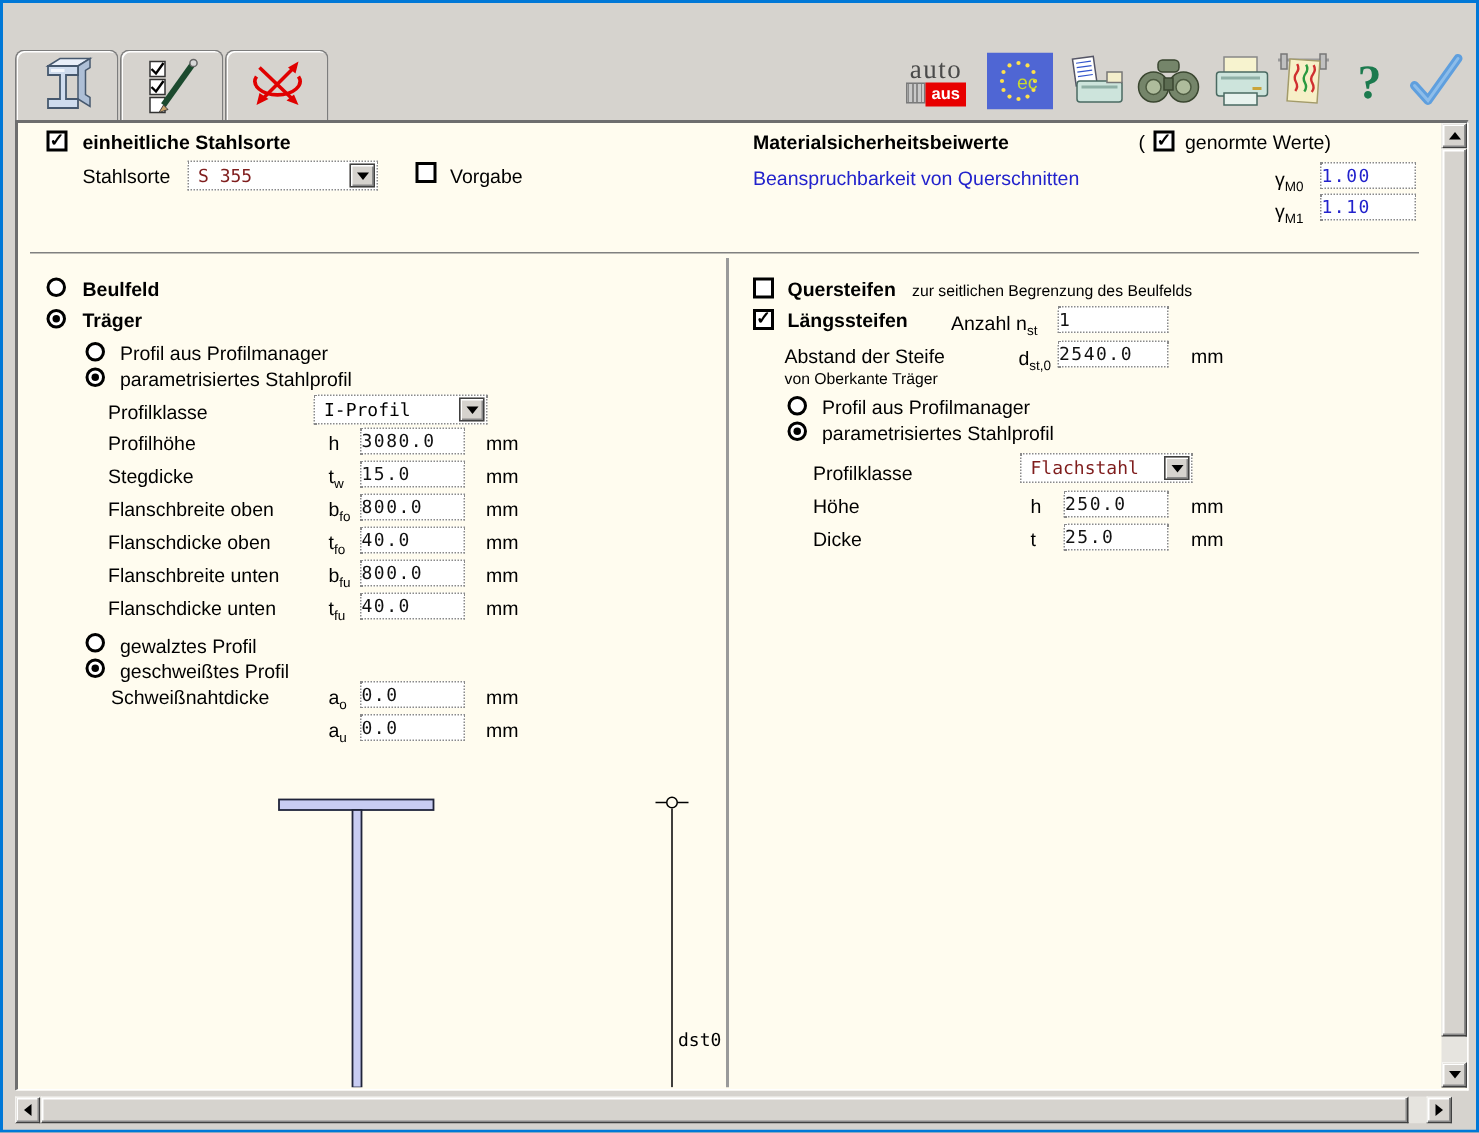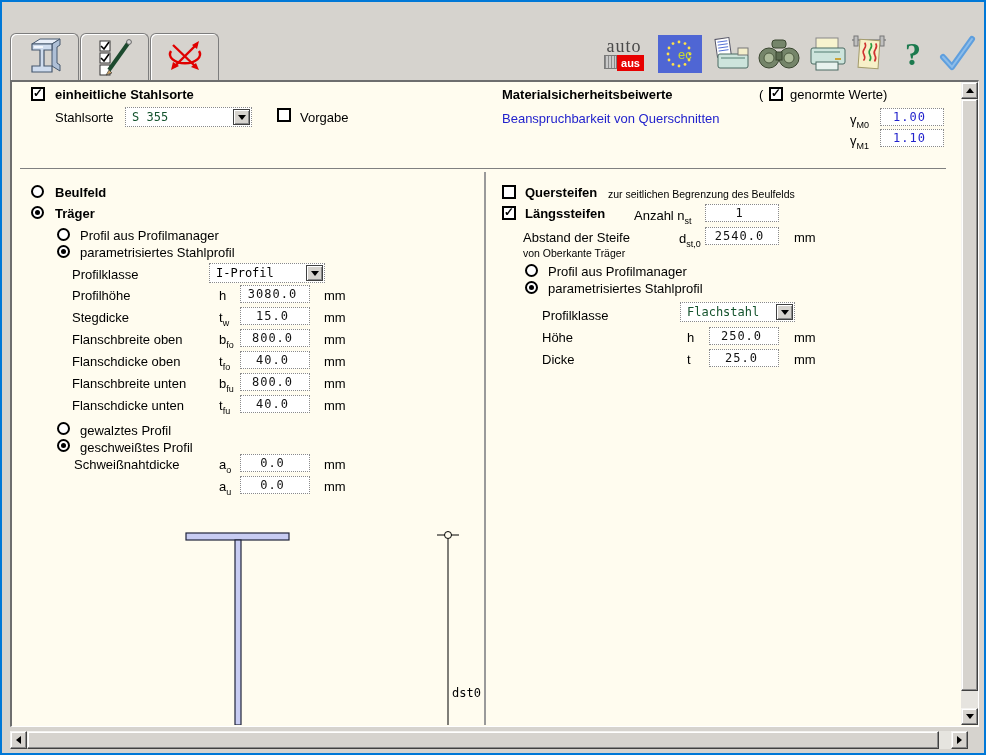--- a/index.html
+++ b/index.html
@@ -37,28 +37,28 @@
   .tri-right{width:0;height:0;border-top:4px solid transparent;border-bottom:4px solid transparent;border-left:5px solid #000;}
   
   .lbl{position:absolute;font-size:13px;color:#000;white-space:nowrap;}
   .bold{font-weight:bold;}
   .blue{color:#2222CC;}
   .small-note{position:absolute;font-size:10.5px;color:#000;white-space:nowrap;}
   .cb{position:absolute;width:14px;height:14px;background:#fff;border:2px solid #000;}
   .cb.checked::after{content:"✓";position:absolute;left:0px;top:-3px;font-size:12px;font-weight:bold;color:#000;}
   .radio{position:absolute;width:13px;height:13px;background:#fff;border:2px solid #000;border-radius:50%;}
   .radio.checked::after{content:"";position:absolute;left:2px;top:2px;width:5px;height:5px;background:#000;border-radius:50%;}
-  .val{position:absolute;height:18px;border:1px dotted #8a8a8a;background:#fff;font-family:"DejaVu Sans Mono",monospace;font-size:12px;letter-spacing:1px;text-align:center;padding:0 5px 0 0;color:#111;}
+  .val{position:absolute;height:18px;border:1px dotted #8a8a8a;background:#fff;font-family:"DejaVu Sans Mono",monospace;font-size:12px;letter-spacing:1px;text-align:left;padding:0 5px 0 0;color:#111;}
   .val.blue-val{color:#2222CC;}
   .sym{position:absolute;font-size:13px;color:#000;font-family:"Liberation Sans",sans-serif;}
   .sym sub,.lbl sub{font-size:9px;}
   .unit{position:absolute;font-size:13px;color:#000;}
   .dd{position:absolute;height:20px;border:1px dotted #8a8a8a;background:#fff;display:flex;align-items:center;}
   .dd-text{flex:1;font-family:"DejaVu Sans Mono",monospace;font-size:12px;padding-left:6px;white-space:nowrap;}
-  .dd-text.green{color:#14532d;}
+  .dd-text.green{color:#7f1d1d;}
   .dd-btn{width:17px;height:16px;margin-right:1px;background:#D6D3CE;border:1px solid #404040;box-shadow:inset 1px 1px 0 #fff,inset -1px -1px 0 #8a8a8a;display:flex;align-items:center;justify-content:center;}
   .dd-btn::after{content:"";width:0;height:0;border-left:4px solid transparent;border-right:4px solid transparent;border-top:5px solid #000;}
   #sep-line{position:absolute;left:8px;top:86px;width:926px;height:1px;background:#808080;}
   #col-divider{position:absolute;left:472px;top:90px;width:2px;height:553px;background:#9a9a9a;}
   #drawing-svg{position:absolute;left:160px;top:445px;}
   #dim-label{position:absolute;left:440px;top:604px;font-family:"DejaVu Sans Mono",monospace;font-size:12px;color:#000;}
   #bottom-strip{position:absolute;left:0;top:747px;width:100%;height:6px;background:#D6D3CE;}
 </style>
 </head>
 <body>

